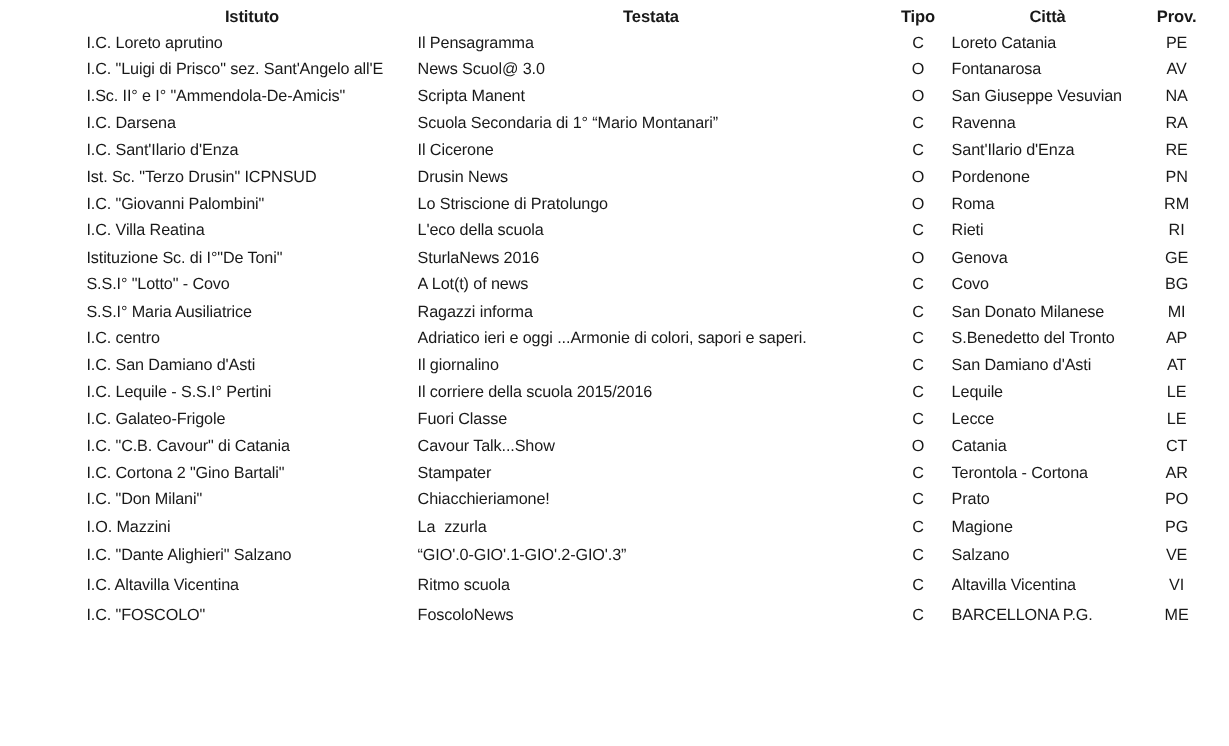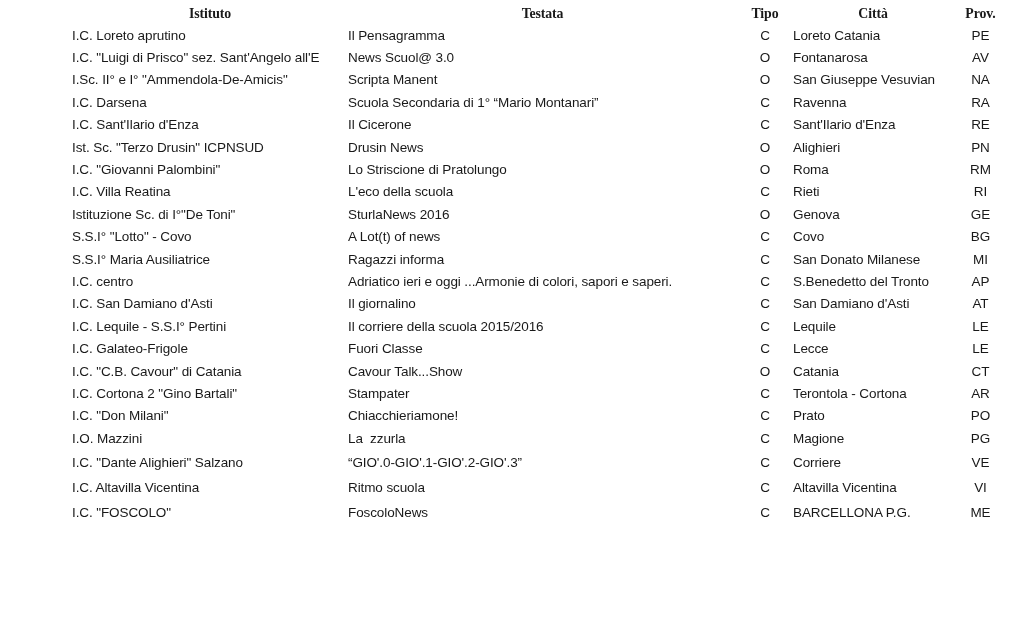--- a/index.html
+++ b/index.html
@@ -20,21 +20,21 @@
     width: 936px;
   }
   th, td {
     padding: 0;
     font-size: 13.5px;
     letter-spacing: -0.1px;
     white-space: pre;       
     overflow: hidden;
     vertical-align: middle;
   }
-  thead tr { height: 21px; font-family: Liberation Serif, serif; }
+  thead tr { height: 21px; }
   tbody tr { height: 22.4px; margin-left: 24px; }
   
   tbody tr:nth-child(n+20) { height: 25.2px; }
   th {
     font-weight: bold;
     text-align: center;
     font-size: 13.8px;
   }
   .c-istituto, .c-testata, .c-citta { text-align: left; }
   .c-tipo, .c-prov { text-align: center; }
@@ -93,21 +93,21 @@
     <td class="c-istituto">I.C. Sant'Ilario d'Enza</td>
     <td class="c-testata">Il Cicerone</td>
     <td class="c-tipo">C</td>
     <td class="c-citta">Sant'Ilario d'Enza</td>
     <td class="c-prov">RE</td>
   </tr>
         <tr>
     <td class="c-istituto">Ist. Sc. "Terzo Drusin" ICPNSUD</td>
     <td class="c-testata">Drusin News</td>
     <td class="c-tipo">O</td>
-    <td class="c-citta">Alighieri</td>
+    <td class="c-citta">Pordenone</td>
     <td class="c-prov">PN</td>
   </tr>
         <tr>
     <td class="c-istituto">I.C. "Giovanni Palombini"</td>
     <td class="c-testata">Lo Striscione di Pratolungo</td>
     <td class="c-tipo">O</td>
     <td class="c-citta">Roma</td>
     <td class="c-prov">RM</td>
   </tr>
         <tr>
@@ -191,21 +191,21 @@
     <td class="c-istituto">I.O. Mazzini</td>
     <td class="c-testata">La  zzurla</td>
     <td class="c-tipo">C</td>
     <td class="c-citta">Magione</td>
     <td class="c-prov">PG</td>
   </tr>
         <tr>
     <td class="c-istituto">I.C. "Dante Alighieri" Salzano</td>
     <td class="c-testata">“GIO'.0-GIO'.1-GIO'.2-GIO'.3”</td>
     <td class="c-tipo">C</td>
-    <td class="c-citta">Corriere</td>
+    <td class="c-citta">Salzano</td>
     <td class="c-prov">VE</td>
   </tr>
         <tr>
     <td class="c-istituto">I.C. Altavilla Vicentina</td>
     <td class="c-testata">Ritmo scuola</td>
     <td class="c-tipo">C</td>
     <td class="c-citta">Altavilla Vicentina</td>
     <td class="c-prov">VI</td>
   </tr>
         <tr>

